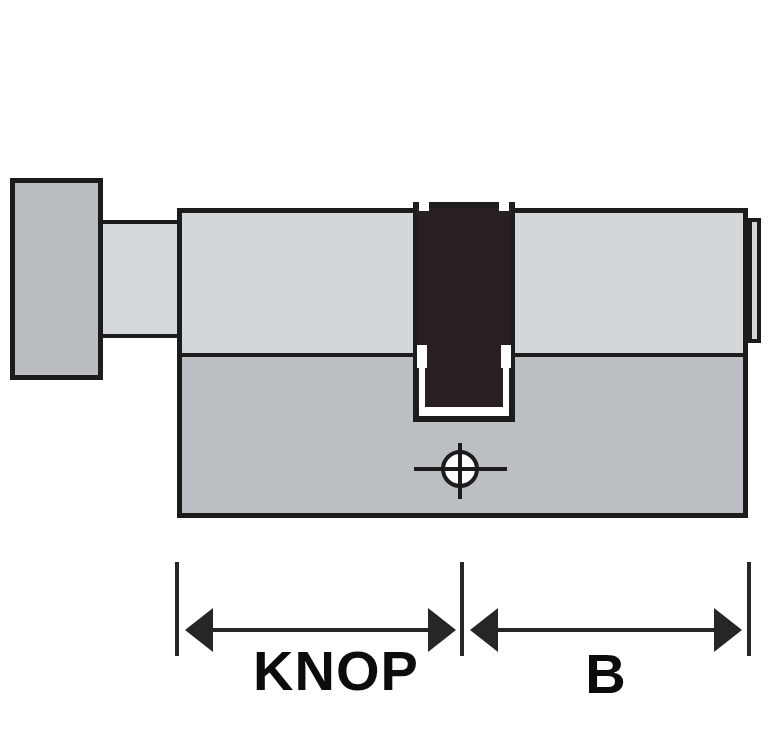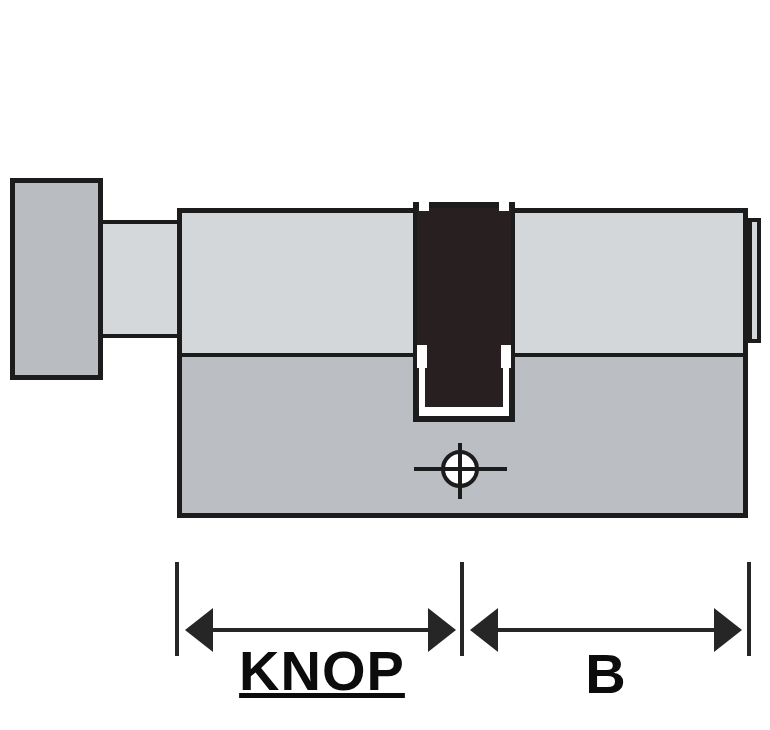--- a/index.html
+++ b/index.html
@@ -56,21 +56,21 @@
   .tick.t-left{left:175px;} .tick.t-mid{left:460px;} .tick.t-right{left:747px;}
   .dim-line{top:628px;height:4px;background:var(--dimension-color);}
   .dl-knop{left:208px;width:224px;} .dl-b{left:494px;width:224px;}
   .ah{width:0;height:0;top:608px;border-top:22px solid transparent;border-bottom:22px solid transparent;}
   .ah.left{border-right:28px solid var(--dimension-color);}
   .ah.right{border-left:28px solid var(--dimension-color);}
   .ah-knop-l{left:185px;} .ah-knop-r{left:428px;}
   .ah-b-l{left:470px;}    .ah-b-r{left:714px;}
   .dim-label{top:643px;height:64px;color:#0c0c0c;font-weight:bold;font-size:56px;
              line-height:1;text-align:center;letter-spacing:1px;}
-  .lbl-knop{left:179px;width:286px;text-decoration:underline;}
+  .lbl-knop{left:193px;width:286px;}
   .lbl-b{left:464px;width:284px;top:646px;}
 </style>
 </head>
 <body>
 
 <div class="stage">
 
   <div class="neck"></div>
 
   <div class="knob"></div>

